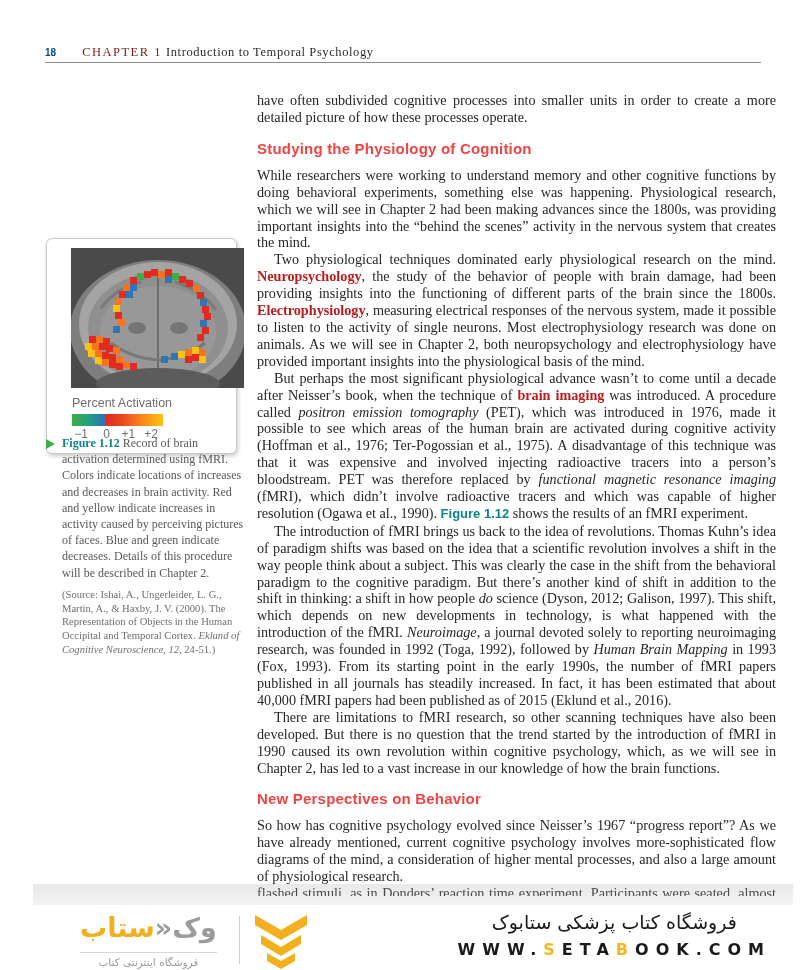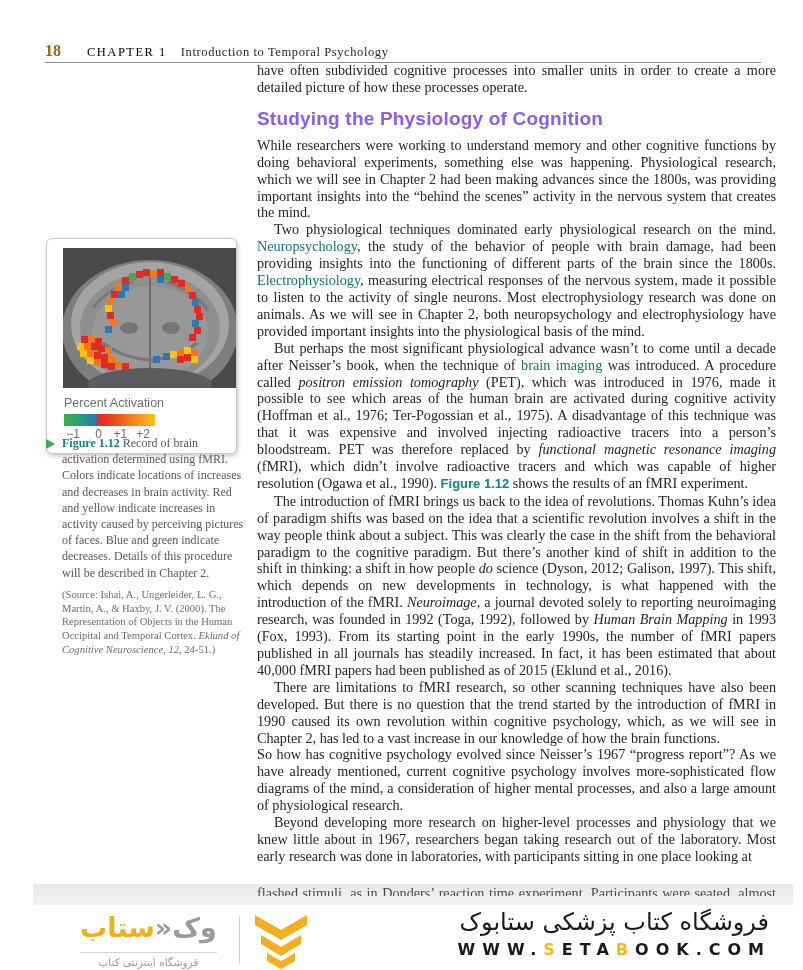--- a/index.html
+++ b/index.html
@@ -1,42 +1,42 @@
 <!DOCTYPE html>
 <html lang="en"><head>
 <meta charset="utf-8">
 <style>
   html,body{margin:0;padding:0;}
   body{width:803px;height:970px;position:relative;background:#ffffff;
        font-family:"Liberation Serif",serif;color:#262626;overflow:hidden;}
 
   
   .pagehead{position:absolute;left:45px;top:42px;width:717px;}
-  .pagenum{color:#a16207;font-family:Liberation Serif, serif;font-weight:bold;
-           font-size:16px;margin-right:26px;}
-  .chaplabel{font-size:12.5px;letter-spacing:1.5px;color:#000000;margin-right:14px;}
+  .pagenum{color:#0c4a6e;font-family:Liberation Sans, sans-serif;font-weight:bold;
+           font-size:10px;margin-right:26px;}
+  .chaplabel{font-size:12.5px;letter-spacing:1.5px;color:#7f1d1d;margin-right:4px;}
   .chaptitle{font-size:12.5px;letter-spacing:0.6px;color:#2b2b2b;}
   .headrule{position:absolute;left:45px;top:62px;width:716px;height:1px;background:#8d8d8d;}
 
   
-  .col{position:absolute;left:257px;top:62px;width:519px;
+  .col{position:absolute;left:257px;top:92px;width:519px;
        font-size:14.2px;line-height:16.9px;text-align:justify;hyphens:auto;}
   .col p{margin:0;}
   .col p.ind{text-indent:17px;}
-  h2.sec{font-family:"Liberation Sans",sans-serif;color:#8b5cf6;font-size:19px;
+  h2.sec{font-family:"Liberation Sans",sans-serif;color:#ef4444;font-size:15px;
          font-weight:bold;letter-spacing:0.2px;margin:13px 0 8px 0;line-height:20px;
          text-align:left;}
-  .term{color:#0f766e;font-weight:normal;}
+  .term{color:#b91c1c;font-weight:bold;}
   .it{font-style:italic;}
   .figref{color:#0e8488;font-weight:bold;font-family:"Liberation Sans",sans-serif;font-size:13px;}
 
   
   .figcard{position:absolute;left:46px;top:238px;width:191px;background:#fff;
            border:1px solid #c9c9c9;border-radius:6px;box-shadow:1px 2px 4px rgba(0,0,0,.22);
-           padding:9px 8px 12px 16px;box-sizing:border-box;}
+           padding:9px 8px 12px 24px;box-sizing:border-box;}
   .brainwrap{width:173px;height:140px;overflow:hidden;}
   .scalelabel{font-family:"Liberation Sans",sans-serif;color:#6d6e71;font-size:12.5px;
               margin:8px 0 4px 1px;}
   .cbar{width:91px;height:12px;margin-left:1px;
         background:linear-gradient(to right,#3fae49 0%,#23a17c 18%,#2f76b5 34%,#2f76b5 36%,
                     #e02b20 37%,#e8491f 55%,#f47420 70%,#ffc20e 100%);}
   .cticks{position:relative;width:91px;height:15px;margin-left:1px;
           font-family:"Liberation Sans",sans-serif;font-size:12px;color:#6d6e71;}
   .cticks span{position:absolute;top:1px;transform:translateX(-50%);}
   .t0{left:10%;} .t1{left:38%;} .t2{left:62%;} .t3{left:87%;}
@@ -61,21 +61,21 @@
   
   .sitefoot{position:absolute;left:8px;top:905px;width:803px;height:65px;background:#ffffff;}
   .logo-row{position:absolute;left:72px;top:6px;display:flex;align-items:center;}
   .logo-textblock{text-align:center;margin-right:10px;}
   .logo-fa{font-family:"DejaVu Sans",sans-serif;font-size:27px;font-weight:bold;line-height:30px;}
   .logo-fa .gold{color:#f2b01e;} .logo-fa .gray{color:#9b9b9b;}
   .logo-tag{font-family:"DejaVu Sans",sans-serif;font-size:10.5px;color:#9b9b9b;
             border-top:1px solid #d7d7d7;margin-top:9px;padding-top:3px;}
   .logo-divider{width:1px;height:48px;background:#cfcfcf;margin:0 12px;}
   .foot-right{position:absolute;right:40px;top:4px;text-align:center;}
-  .store-fa{font-family:"DejaVu Sans",sans-serif;font-size:24px;color:#1a1a1a;line-height:26px;}
+  .store-fa{font-family:"DejaVu Sans",sans-serif;font-size:19px;color:#1a1a1a;line-height:26px;}
   .url{font-family:"DejaVu Sans",sans-serif;font-weight:bold;font-size:16px;color:#1a1a1a;
        letter-spacing:7px;line-height:30px;}
   .url .gold{color:#f5b820;}
 </style>
 </head>
 <body>
 
 <div class="pagehead">
   <span class="pagenum">18</span><span class="chaplabel">CHAPTER 1</span><span class="chaptitle">Introduction to Temporal Psychology</span>
 </div>
@@ -180,20 +180,21 @@
   <p>While researchers were working to understand memory and other cognitive functions by doing behavioral experiments, something else was happening. Physiological research, which we will see in Chapter 2 had been making advances since the 1800s, was providing important insights into the “behind the scenes” activity in the nervous system that creates the mind.</p>
 
   <p class="ind"><span>Two physiological techniques dominated early physiological research on the mind. </span><span class="term">Neuropsychology</span><span>, the study of the behavior of people with brain damage, had been providing insights into the functioning of different parts of the brain since the 1800s. </span><span class="term">Electrophysiology</span><span>, measuring electrical responses of the nervous system, made it possible to listen to the activity of single neurons. Most electrophysiology research was done on animals. As we will see in Chapter 2, both neuropsychology and electrophysiology have provided important insights into the physiological basis of the mind.</span></p>
 
   <p class="ind"><span>But perhaps the most significant physiological advance wasn’t to come until a decade after Neisser’s book, when the technique of </span><span class="term">brain imaging</span><span> was introduced. A procedure called </span><span class="it">positron emission tomography</span><span> (PET), which was introduced in 1976, made it possible to see which areas of the human brain are activated during cognitive activity (Hoffman et al., 1976; Ter-Pogossian et al., 1975). A disadvantage of this technique was that it was expensive and involved injecting radioactive tracers into a person’s bloodstream. PET was therefore replaced by </span><span class="it">functional magnetic resonance imaging</span><span> (fMRI), which didn’t involve radioactive tracers and which was capable of higher resolution (Ogawa et al., 1990). </span><span class="figref">Figure 1.12</span><span> shows the results of an fMRI experiment.</span></p>
 
   <p class="ind"><span>The introduction of fMRI brings us back to the idea of revolutions. Thomas Kuhn’s idea of paradigm shifts was based on the idea that a scientific revolution involves a shift in the way people think about a subject. This was clearly the case in the shift from the behavioral paradigm to the cognitive paradigm. But there’s another kind of shift in addition to the shift in thinking: a shift in how people </span><span class="it">do</span><span> science (Dyson, 2012; Galison, 1997). This shift, which depends on new developments in technology, is what happened with the introduction of the fMRI. </span><span class="it">Neuroimage</span><span>, a journal devoted solely to reporting neuroimaging research, was founded in 1992 (Toga, 1992), followed by </span><span class="it">Human Brain Mapping</span><span> in 1993 (Fox, 1993). From its starting point in the early 1990s, the number of fMRI papers published in all journals has steadily increased. In fact, it has been estimated that about 40,000 fMRI papers had been published as of 2015 (Eklund et al., 2016).</span></p>
 
   <p class="ind">There are limitations to fMRI research, so other scanning techniques have also been developed. But there is no question that the trend started by the introduction of fMRI in 1990 caused its own revolution within cognitive psychology, which, as we will see in Chapter 2, has led to a vast increase in our knowledge of how the brain functions.</p>
 
+  <h2 class="sec">New Perspectives on Behavior</h2>
 
   <p>So how has cognitive psychology evolved since Neisser’s 1967 “progress report”? As we have already mentioned, current cognitive psychology involves more-sophisticated flow diagrams of the mind, a consideration of higher mental processes, and also a large amount of physiological research.</p>
 
   <p class="ind">Beyond developing more research on higher-level processes and physiology that we knew little about in 1967, researchers began taking research out of the laboratory. Most early research was done in laboratories, with participants sitting in one place looking at</p>
 </div>
 
 <div class="fadeband">
   <div class="clipline">flashed stimuli, as in Donders’ reaction time experiment. Participants were seated, almost fully</div>
 </div>
 

